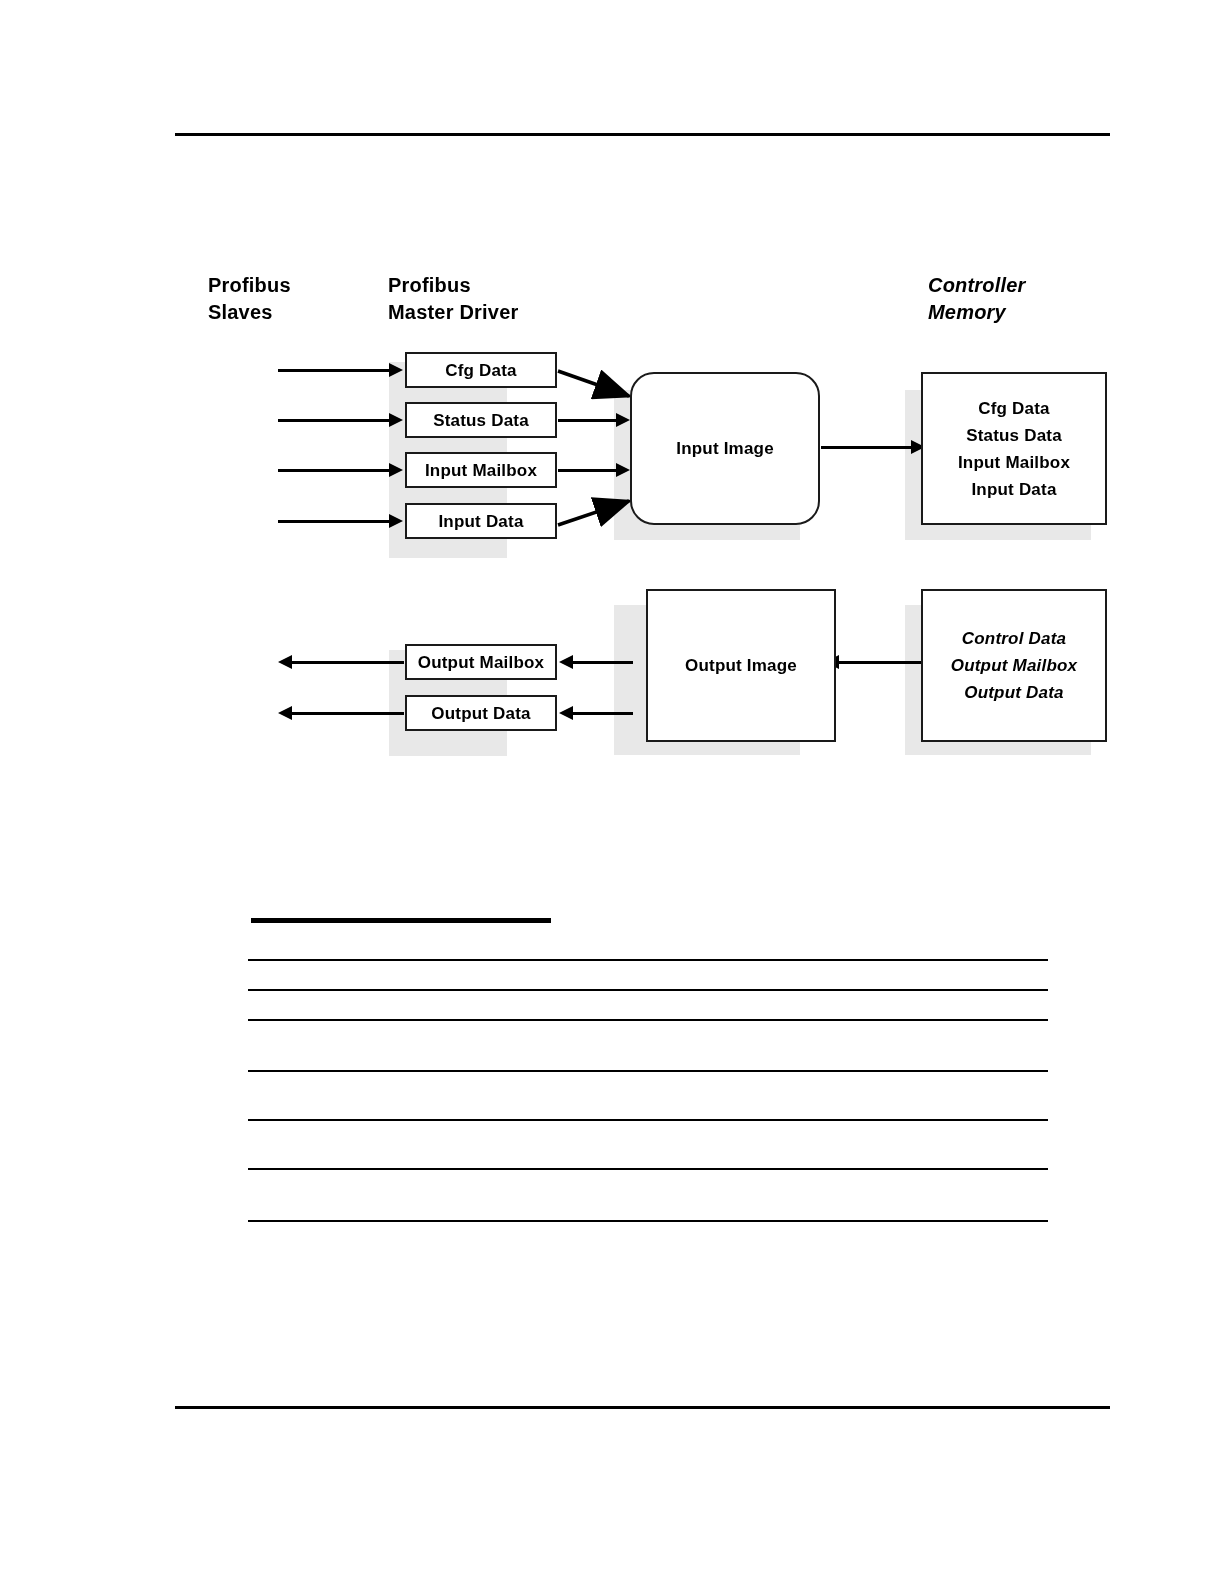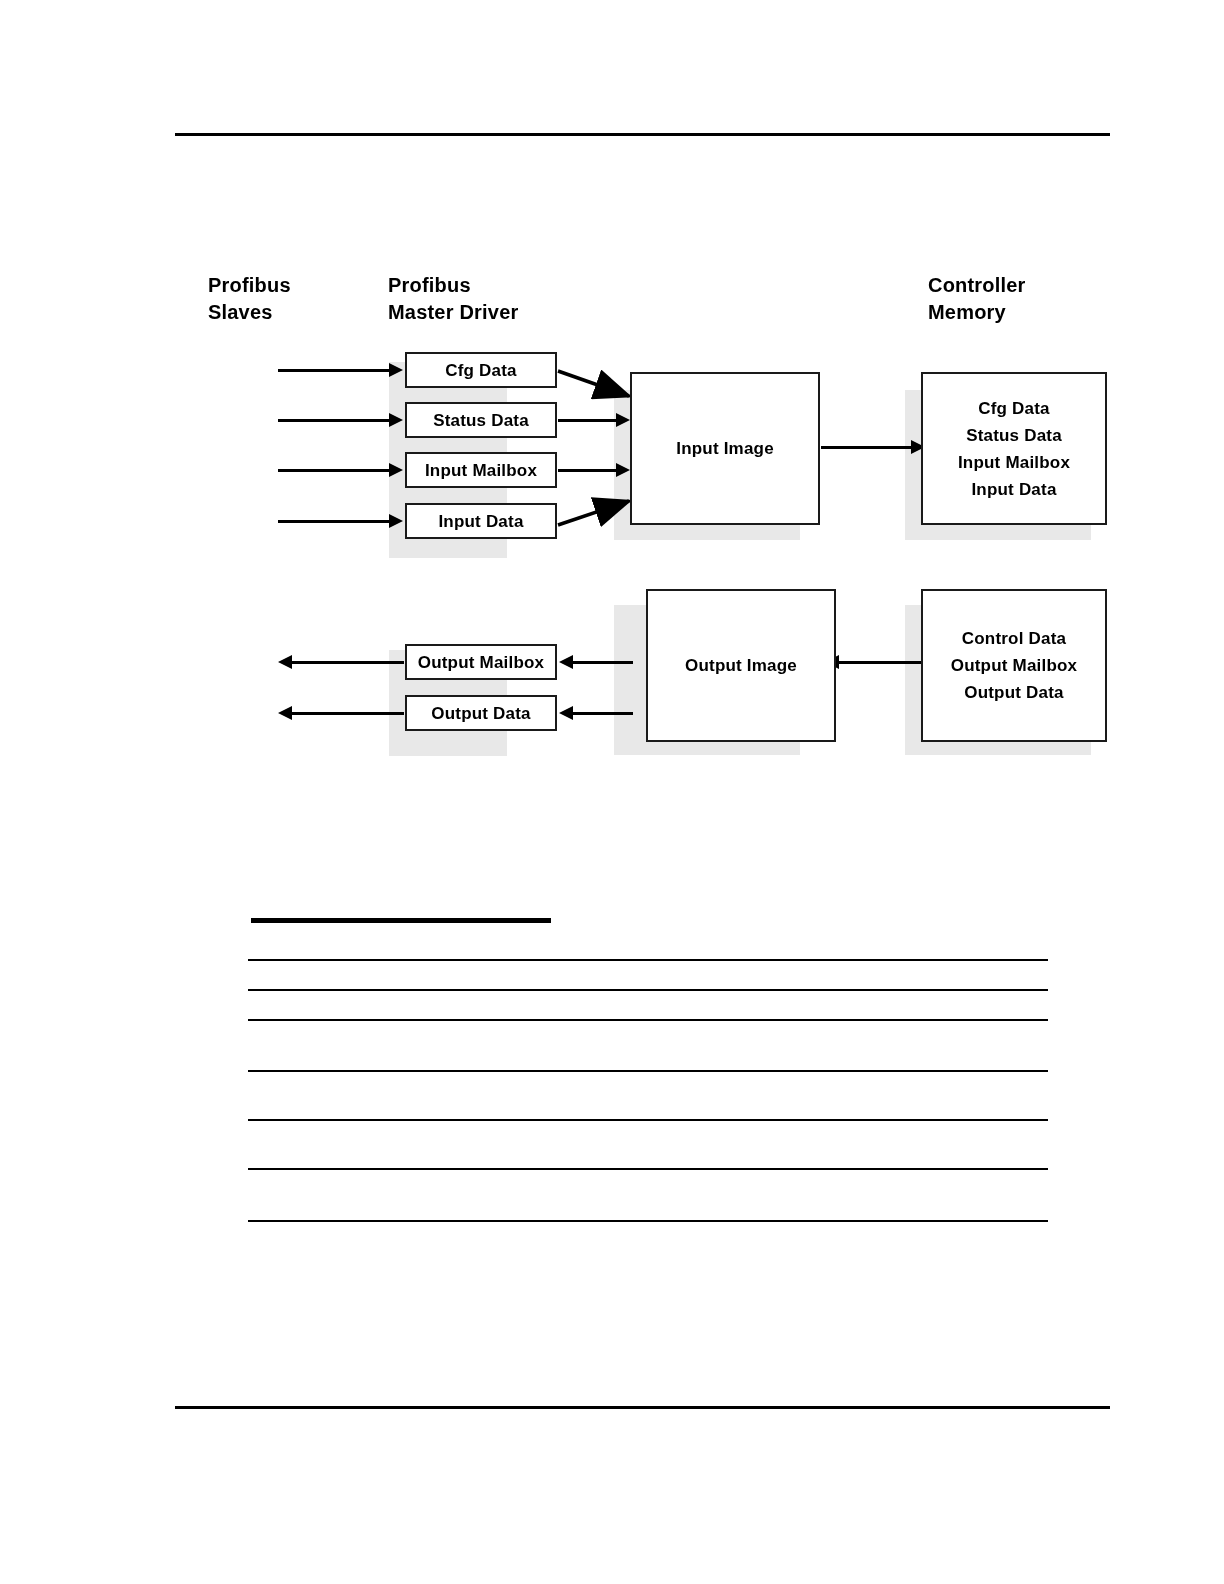--- a/index.html
+++ b/index.html
@@ -131,21 +131,21 @@
 
   <div class="page-rule top"></div>
   <div class="page-rule bottom"></div>
 
   <div class="diagram">
 
     <div class="col-head" style="left:208px; top:272px; width:160px;">Profibus
 Slaves</div>
     <div class="col-head" style="left:388px; top:272px; width:188px;">Profibus
 Master Driver</div>
-    <div class="col-head" style="left:928px; top:272px; width:172px;">Controller
+    <div class="col-head" style="left:928px; top:272px; width:172px;font-style:italic;">Controller
 Memory</div>
 
     <div class="shadow" style="left:389px; top:362px; width:118px; height:196px;"></div>
     <div class="shadow" style="left:389px; top:650px; width:118px; height:106px;"></div>
     <div class="shadow" style="left:614px; top:390px; width:186px; height:150px;"></div>
     <div class="shadow" style="left:614px; top:605px; width:186px; height:150px;"></div>
     <div class="shadow" style="left:905px; top:390px; width:186px; height:150px;"></div>
     <div class="shadow" style="left:905px; top:605px; width:186px; height:150px;"></div>
 
     <div class="arrow right" style="left:278px; top:369px; width:112px;"></div>
@@ -177,28 +177,28 @@
     </svg>
 
     <div class="box small" style="left:405px; top:352px; width:152px; height:36px;">Cfg Data</div>
     <div class="box small" style="left:405px; top:402px; width:152px; height:36px;">Status Data</div>
     <div class="box small" style="left:405px; top:452px; width:152px; height:36px;">Input Mailbox</div>
     <div class="box small" style="left:405px; top:503px; width:152px; height:36px;">Input Data</div>
 
     <div class="box small" style="left:405px; top:644px; width:152px; height:36px;">Output Mailbox</div>
     <div class="box small" style="left:405px; top:695px; width:152px; height:36px;">Output Data</div>
 
-    <div class="box big" style="left:630px; top:372px; width:190px; height:153px;">Input Image</div>
+    <div class="box big" style="left:630px; top:372px; width:190px; height:153px;border-radius:24px;">Input Image</div>
     <div class="box big" style="left:630px; top:589px; width:190px; height:153px;margin-left:16px;">Output Image</div>
 
     <div class="box big" style="left:921px; top:372px; width:186px; height:153px;">Cfg Data
 Status Data
 Input Mailbox
 Input Data</div>
-    <div class="box big" style="left:921px; top:589px; width:186px; height:153px;">Control Data
+    <div class="box big" style="left:921px; top:589px; width:186px; height:153px;font-style:italic;">Control Data
 Output Mailbox
 Output Data</div>
 
   </div>
 
   <div>
     <div class="tbl-rule thick" style="top:918px;"></div>
     <div class="tbl-rule thin" style="top:959px;"></div>
     <div class="tbl-rule thin" style="top:989px;"></div>
     <div class="tbl-rule thin" style="top:1019px;"></div>

